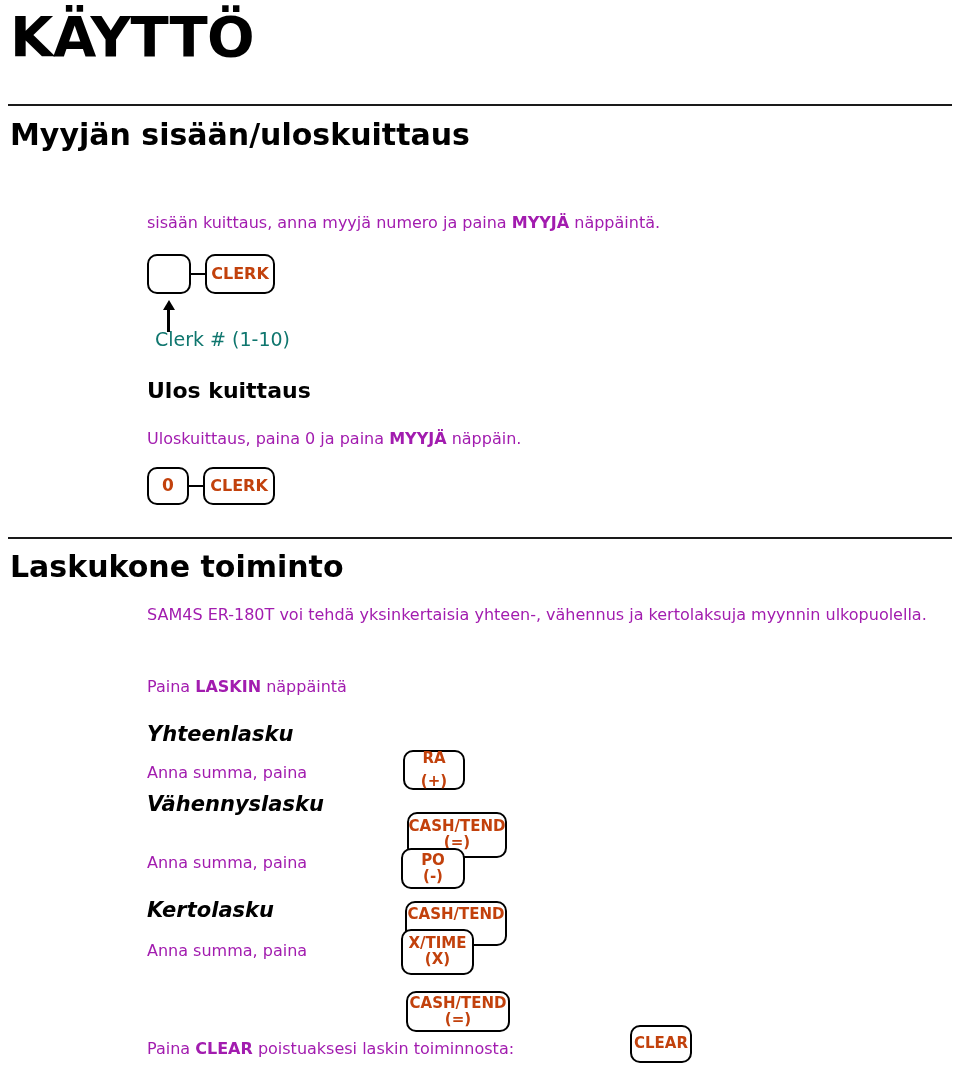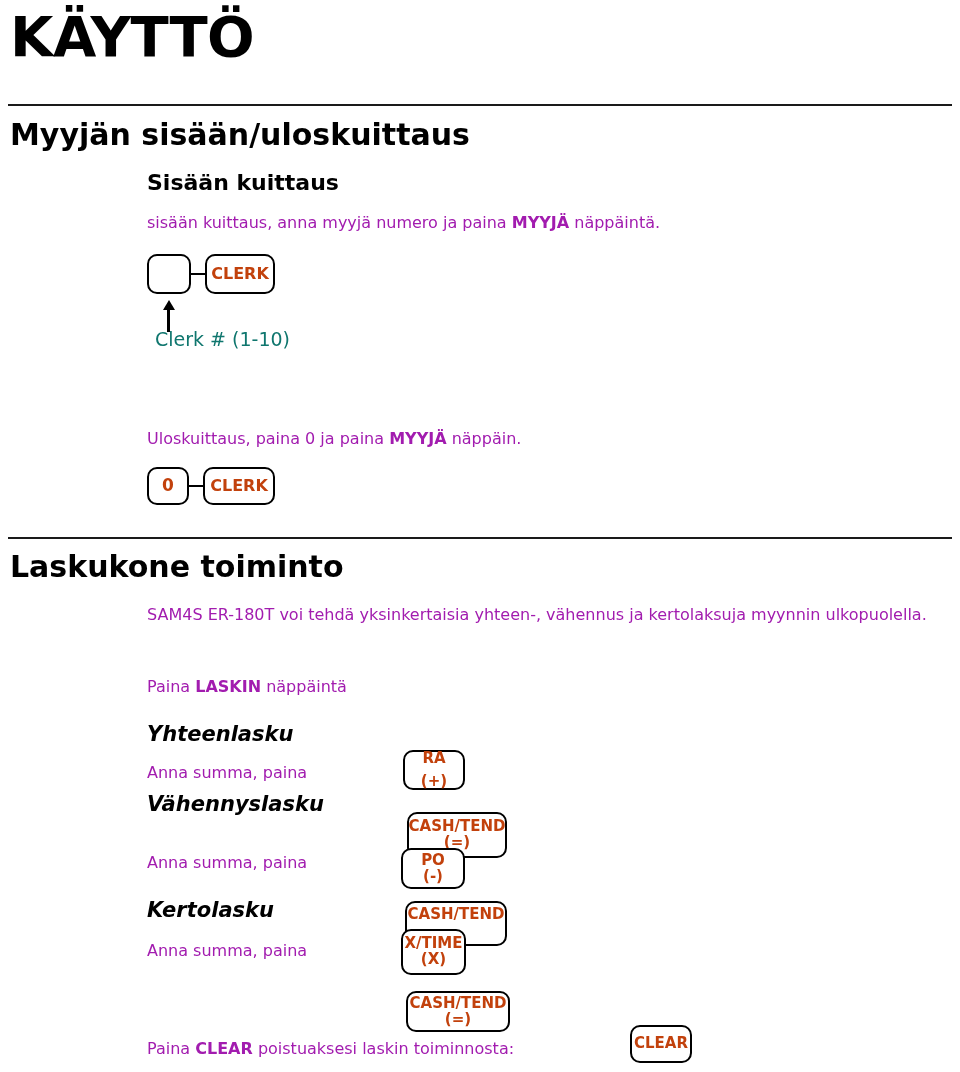--- a/index.html
+++ b/index.html
@@ -154,39 +154,39 @@
 <body>
 
 <div class="page">
 
   <div class="doc-title">KÄYTTÖ</div>
 
   <div class="rule rule-1"></div>
 
   <div class="h1 h1-clerk">Myyjän sisään/uloskuittaus</div>
 
-  <div class="h2 h2-in">Sisään kuittaus</div>
 
   <div class="body-text t-in-desc"><span>sisään kuittaus, anna myyjä numero ja paina </span><b>MYYJÄ</b><span> näppäintä.</span></div>
 
   <div class="key" style="left:147px; top:254px; width:44px; height:40px; font-size:17px;">
     <span class="kl1"></span>
   </div>
   <div class="connector" style="left:190px; top:273px; width:16px;"></div>
 
   <div class="key" style="left:205px; top:254px; width:70px; height:40px; font-size:16px;">
     <span class="kl1">CLERK</span>
   </div>
 
   <div class="arrow-up" style="left:163px; top:300px; width:12px; height:34px;">
     <span class="head"></span>
     <span class="shaft"></span>
   </div>
   <div class="caption cap-clerknum">Clerk # (1-10)</div>
 
+  <div class="h2 h2-out">Ulos kuittaus</div>
 
   <div class="body-text t-out-desc"><span>Uloskuittaus, paina 0 ja paina </span><b>MYYJÄ</b><span> näppäin.</span></div>
 
   <div class="key" style="left:147px; top:467px; width:42px; height:38px; font-size:17px;">
     <span class="kl1">0</span>
   </div>
   <div class="connector" style="left:188px; top:485px; width:16px;"></div>
   <div class="key" style="left:203px; top:467px; width:72px; height:38px; font-size:16px;">
     <span class="kl1">CLERK</span>
   </div>
@@ -215,21 +215,21 @@
   <div class="key" style="left:401px; top:848px; width:64px; height:41px; font-size:15px; z-index:2;">
     <span class="kl1">PO</span>
     <span class="kl2">(-)</span>
   </div>
 
   <div class="h3-it h3-mul">Kertolasku</div>
   <div class="body-text t-mul-press">Anna summa, paina</div>
   <div class="key" style="left:405px; top:901px; width:102px; height:45px; font-size:15px; z-index:1; justify-content:flex-start; padding-top:4px;">
     <span class="kl1">CASH/TEND</span>
   </div>
-  <div class="key" style="left:401px; top:929px; width:65px; height:46px; font-size:15px; z-index:2;">
+  <div class="key" style="left:401px; top:929px; width:73px; height:46px; font-size:15px; z-index:2;">
     <span class="kl1">X/TIME</span>
     <span class="kl2">(X)</span>
   </div>
   <div class="key" style="left:406px; top:991px; width:104px; height:41px; font-size:15px;">
     <span class="kl1">CASH/TEND</span>
     <span class="kl2">(=)</span>
   </div>
 
   <div class="body-text t-exit"><span>Paina </span><b>CLEAR</b><span> poistuaksesi laskin toiminnosta:</span></div>
 

